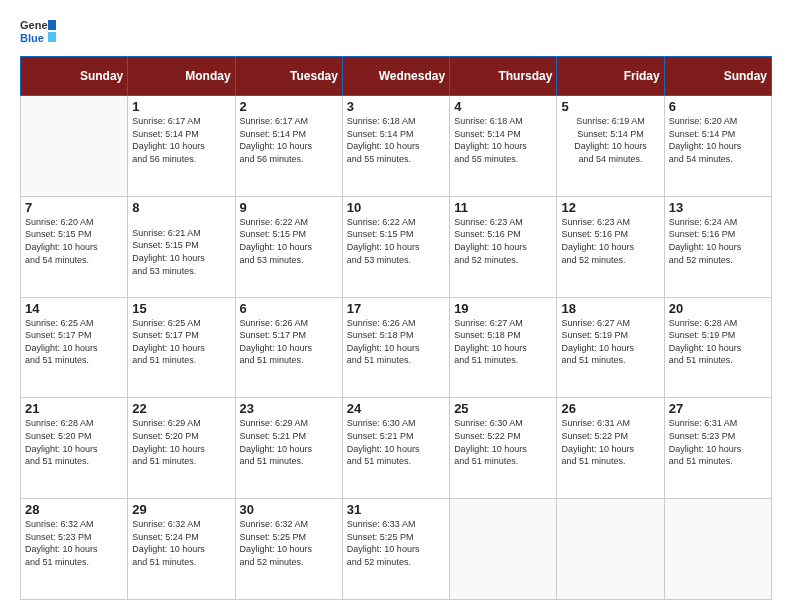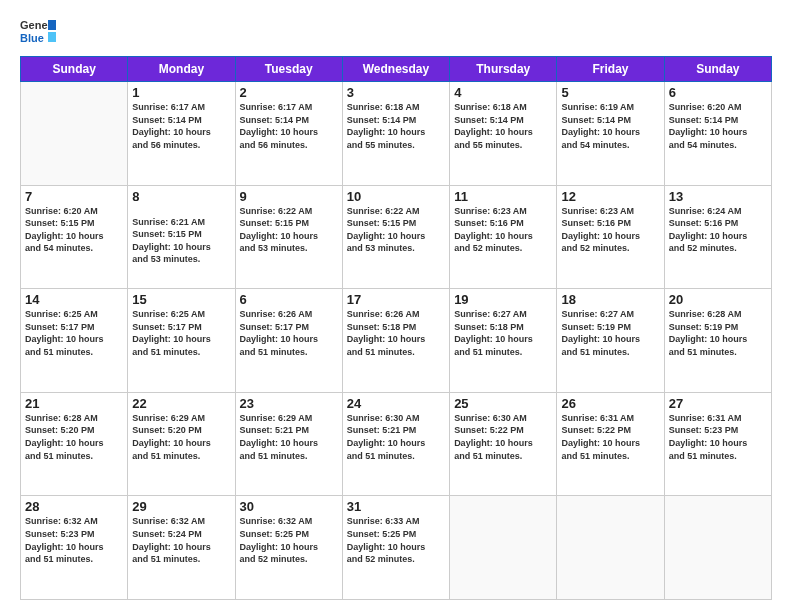--- a/index.html
+++ b/index.html
@@ -47,26 +47,26 @@
       margin-top: 2px;
     }
     .calendar {
       flex: 1;
       border: 1px solid #ccc;
       border-collapse: collapse;
       width: 100%;
       table-layout: fixed;
     }
     .calendar th {
-      background: #6d28d9;
+      background: #7f1d1d;
       color: #fff;
       font-size: 12px;
       font-weight: bold;
-      padding: 5px 4px;
-      text-align: center;
+      padding: 12px 4px;
+      text-align: right;
       border: 1px solid #1565c0;
     }
     .calendar td {
       vertical-align: top;
       border: 1px solid #ccc;
       padding: 3px 4px;
       font-size: 9.5px;
       color: #333;
       height: 86px;
       width: calc(100% / 7);
@@ -75,21 +75,20 @@
       font-size: 13px;
       font-weight: bold;
       color: #222;
       display: block;
       margin-bottom: 1px;
     }
     .day-info {
       font-size: 9px;
       color: #333;
       line-height: 1.4;
-      font-weight: bold;
     }
     .empty-cell {
       background: #f9f9f9;
     }
   </style>
 </head>
 <body>
 
 <div class="page">
   <div class="header">
@@ -145,21 +144,21 @@
           </td>
           <td>
             <span class="day-num">4</span>
             <div class="day-info" style="white-space: pre-line;">Sunrise: 6:18 AM
 Sunset: 5:14 PM
 Daylight: 10 hours
 and 55 minutes.</div>
           </td>
           <td>
             <span class="day-num">5</span>
-            <div class="day-info" style="white-space: pre-line;">Sunrise: 6:19 AM
+            <div class="day-info" style="white-space: pre-line; text-align: center;">Sunrise: 6:19 AM
 Sunset: 5:14 PM
 Daylight: 10 hours
 and 54 minutes.</div>
           </td>
           <td>
             <span class="day-num">6</span>
             <div class="day-info" style="white-space: pre-line;">Sunrise: 6:20 AM
 Sunset: 5:14 PM
 Daylight: 10 hours
 and 54 minutes.</div>

